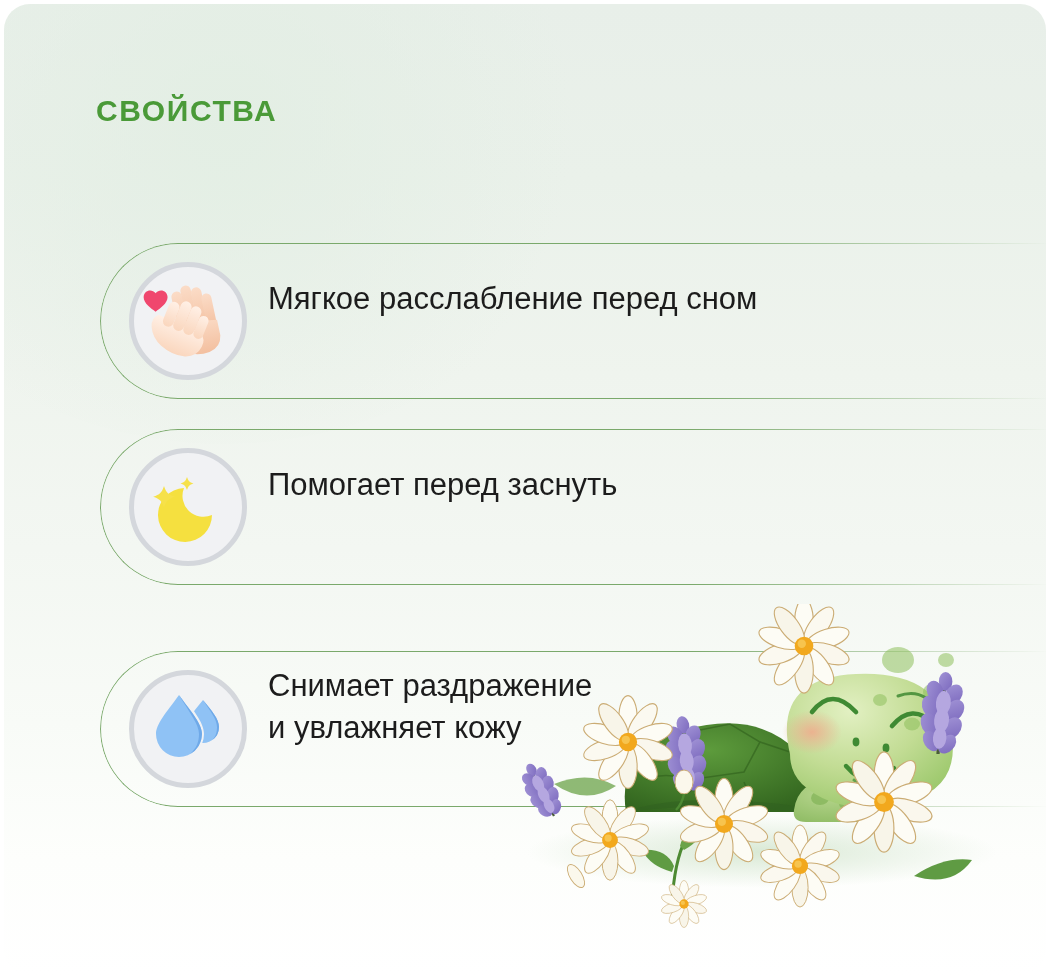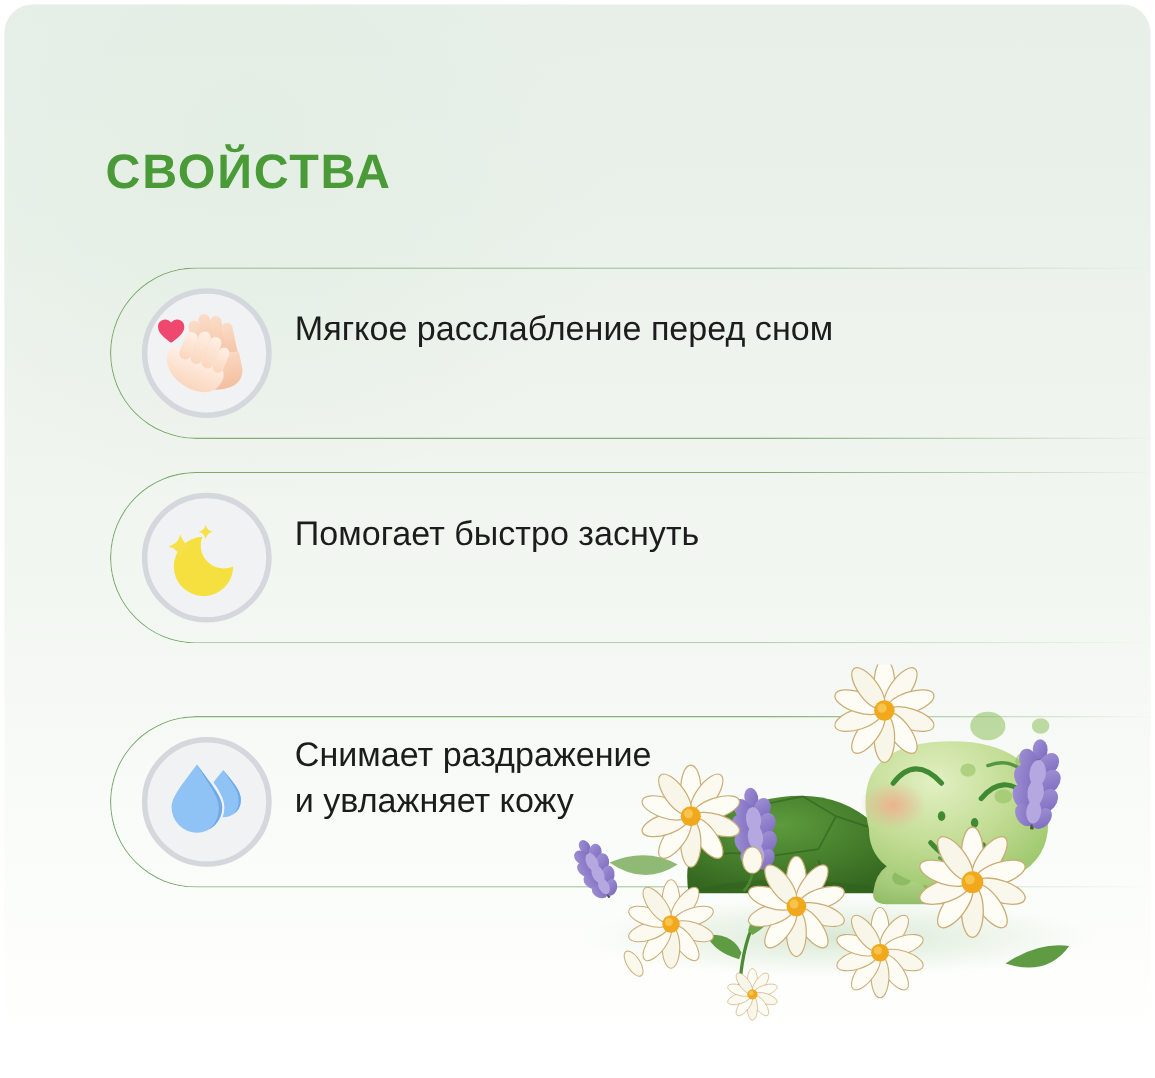--- a/index.html
+++ b/index.html
@@ -45,22 +45,22 @@
     height: 640px;
     border-radius: 50%;
     background: radial-gradient(circle at 50% 50%, rgba(226,238,227,.85) 0%, rgba(226,238,227,0) 70%);
     pointer-events: none;
   }
 
   
   .page-title {
     position: absolute;
     left: 92px;
-    top: 102px;
-    font-size: 44px;
+    top: 72px;
+    font-size: 30px;
     font-weight: 700;
     letter-spacing: 1.6px;
     color: #4a9a38;
     line-height: 1;
     white-space: nowrap;
   }
 
   
   .features {
     position: absolute;
@@ -185,21 +185,21 @@
       <div class="pill-outline"></div>
 
       <div class="feature-icon">
         <svg viewBox="0 0 108 108" width="108" height="108" aria-hidden="true">
           <path d="M78 62 a27 27 0 1 1 -28 -27 a21 21 0 0 0 28 27 z" fill="#f5e03f"></path>
           <path d="M30 33 c2.2 6.6 4.2 8.6 10.8 10.8 c-6.6 2.2 -8.6 4.2 -10.8 10.8 c-2.2 -6.6 -4.2 -8.6 -10.8 -10.8 c6.6 -2.2 8.6 -4.2 10.8 -10.8 z" fill="#f6e14a"></path>
           <path d="M53 24 c1.3 4 2.5 5.2 6.5 6.5 c-4 1.3 -5.2 2.5 -6.5 6.5 c-1.3 -4 -2.5 -5.2 -6.5 -6.5 c4 -1.3 5.2 -2.5 6.5 -6.5 z" fill="#f6e14a"></path>
         </svg>
       </div>
 
-      <div class="feature-text">Помогает быстро заснуть</div>
+      <div class="feature-text">Помогает перед заснуть</div>
     </div>
 
     <div class="feature-row r3">
       <div class="pill-outline"></div>
 
       <div class="feature-icon">
         <svg viewBox="0 0 108 108" width="108" height="108" aria-hidden="true">
 
           <path d="M69 25 c9 11 16 19 16 27 a16 16 0 0 1 -32 0 c0 -8 7 -16 16 -27 z" fill="#8fc2f5"></path>
           <path d="M69 25 c9 11 16 19 16 27 a16 16 0 0 1 -8 14 c5 -4 6 -9 6 -14 c0 -8 -7 -16 -14 -27 z" fill="#6fa9e8"></path>

